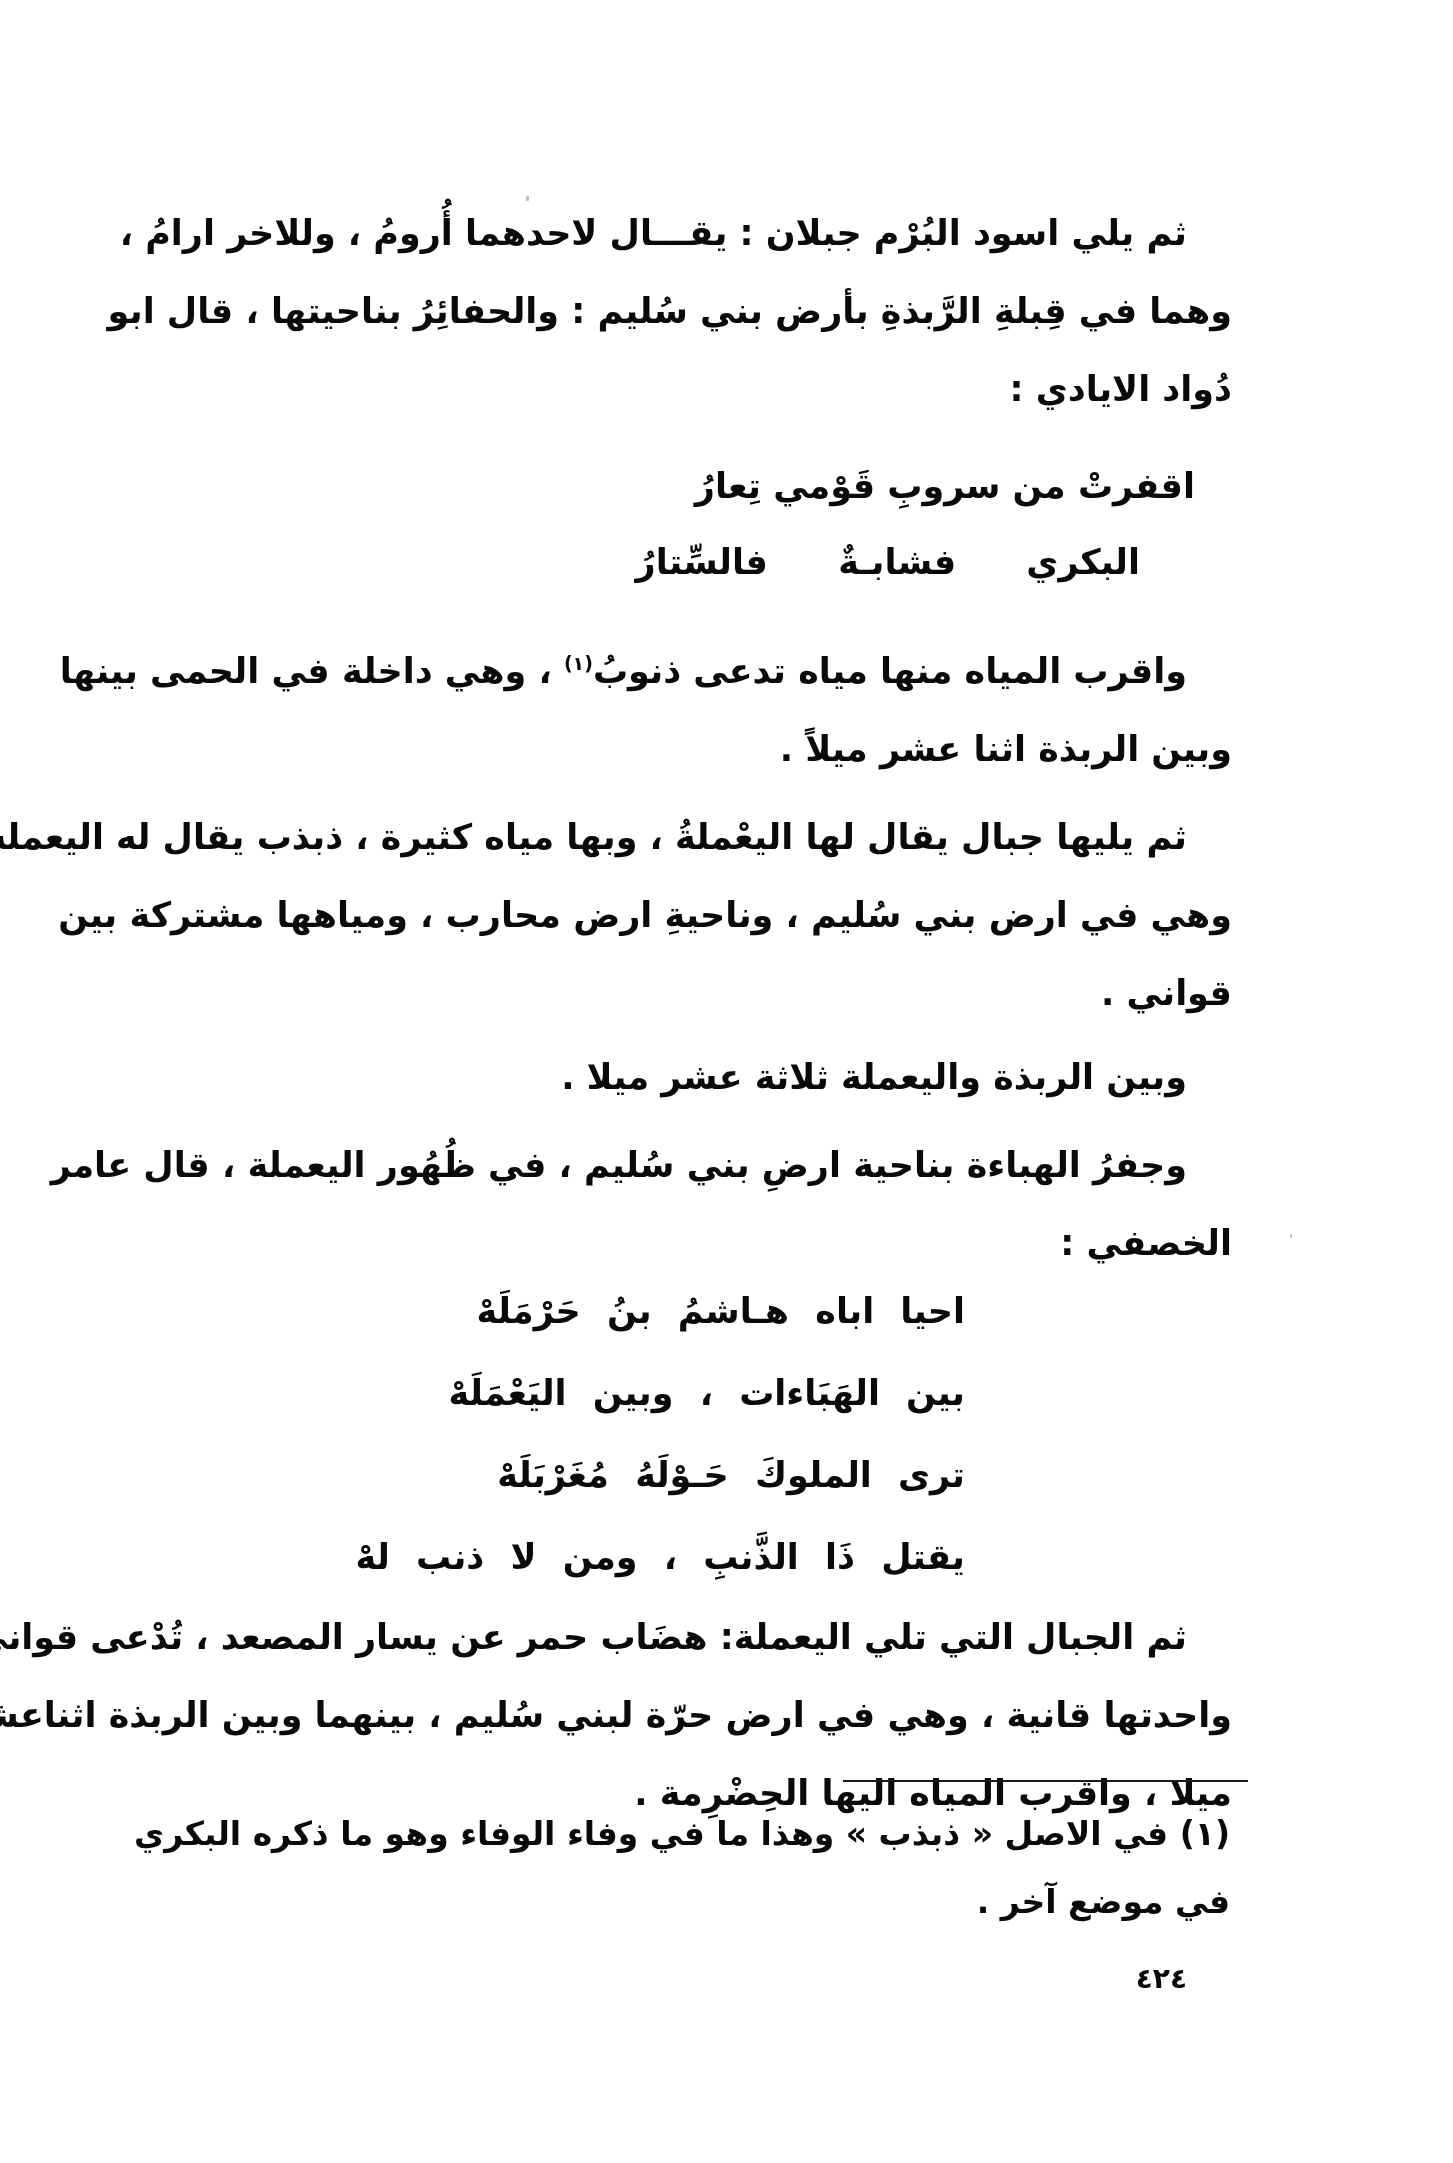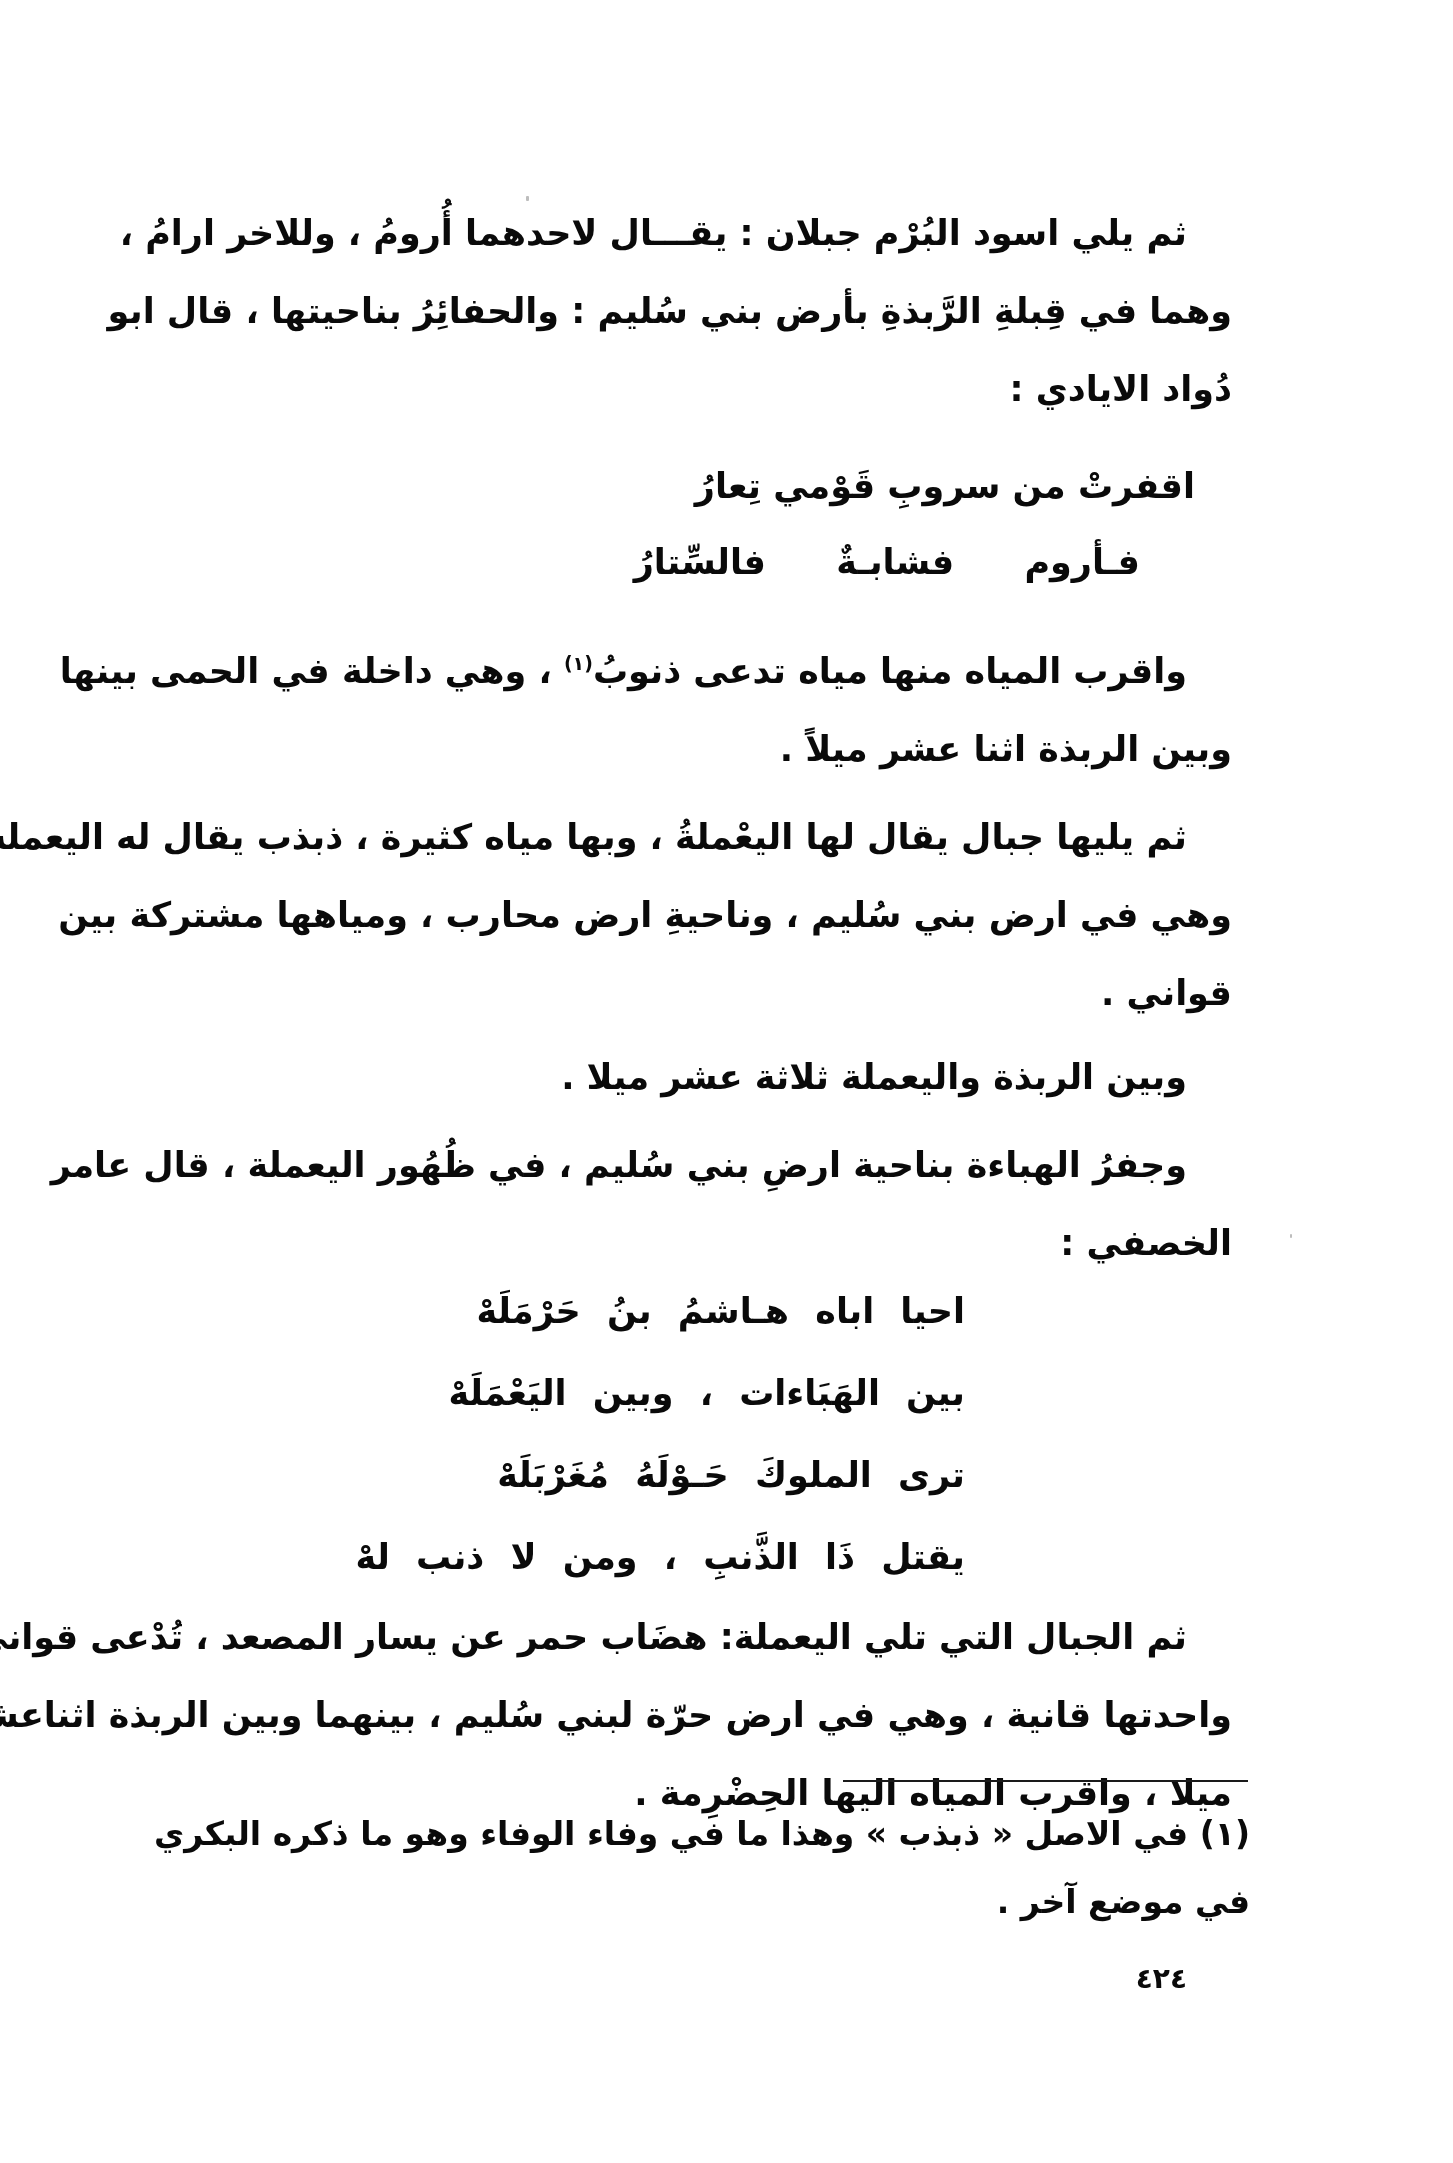--- a/index.html
+++ b/index.html
@@ -66,21 +66,21 @@
     .footnote-rule {
       position: absolute;
       right: 205px;
       top: 1780px;
       width: 405px;
       height: 0;
       border-top: 2px solid #1a1a1a;
     }
     .footnote {
       position: absolute;
-      right: 203px;
+      right: 223px;
       width: 1045px;
       top: 1800px;
       font-size: 33px;
       font-weight: bold;
       line-height: 68px;
       margin: 0;
     }
     .footnote .line { display: block; white-space: nowrap; }
     .page-number {
       position: absolute;
@@ -102,21 +102,21 @@
 <div class="page">
 
   <p class="text-block" style="top:178px;">
     <span class="line indent">ثم يلي اسود البُرْم جبلان : يقـــال لاحدهما أُرومُ ، وللاخر ارامُ ،</span>
     <span class="line">وهما في قِبلةِ الرَّبذةِ بأرض بني سُليم : والحفائِرُ بناحيتها ، قال ابو</span>
     <span class="line last">دُواد الايادي :</span>
   </p>
 
   <div class="verse verse-1">
     <span class="hemistich first">اقفرتْ من سروبِ قَوْمي تِعارُ</span>
-    <span class="hemistich second">فـأروم فشابـةٌ فالسِّتارُ</span>
+    <span class="hemistich second">البكري فشابـةٌ فالسِّتارُ</span>
   </div>
 
   <p class="text-block" style="top:608px;">
     <span class="line indent"><span>واقرب المياه منها مياه تدعى ذنوبُ</span><span class="sup">(١)</span> <span>، وهي داخلة في الحمى بينها</span></span>
     <span class="line last">وبين الربذة اثنا عشر ميلاً .</span>
   </p>
 
   <p class="text-block" style="top:782px;">
     <span class="line indent">ثم يليها جبال يقال لها اليعْملةُ ، وبها مياه كثيرة ، ذبذب يقال له اليعملةِ ،</span>
     <span class="line">وهي في ارض بني سُليم ، وناحيةِ ارض محارب ، ومياهها مشتركة بين</span>

